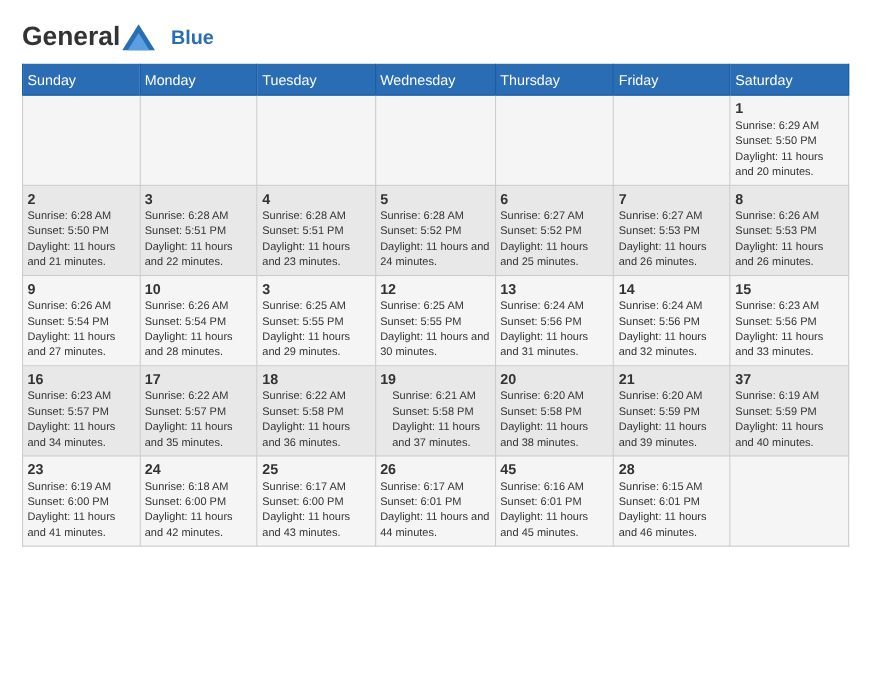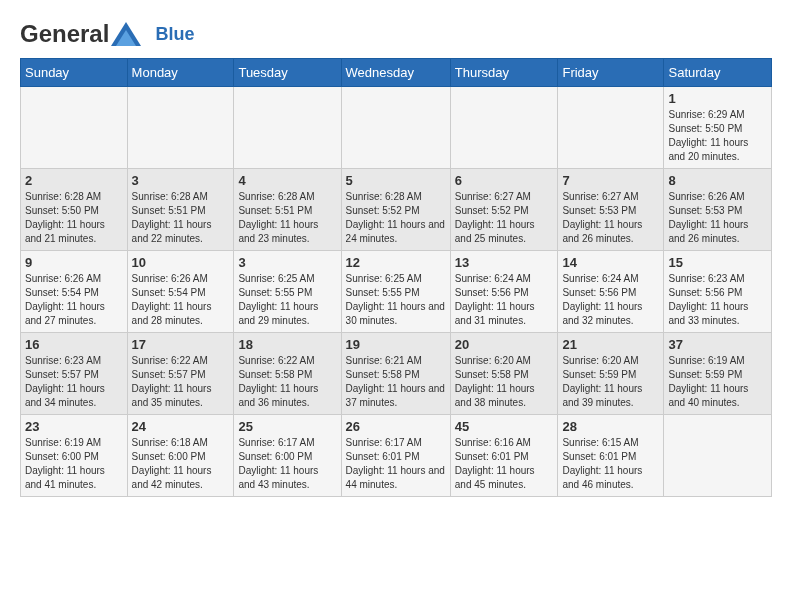--- a/index.html
+++ b/index.html
@@ -236,21 +236,21 @@
 Daylight: 11 hours and 35 minutes.</div>
         </td>
         <td>
           <div class="day-number">18</div>
           <div class="day-info" style="white-space: pre-line;">Sunrise: 6:22 AM
 Sunset: 5:58 PM
 Daylight: 11 hours and 36 minutes.</div>
         </td>
         <td>
           <div class="day-number">19</div>
-          <div class="day-info" style="white-space: pre-line;">Sunrise: 6:21 AM
+          <div class="day-info" style="white-space: pre-line; margin-left: 11px;">Sunrise: 6:21 AM
 Sunset: 5:58 PM
 Daylight: 11 hours and 37 minutes.</div>
         </td>
         <td>
           <div class="day-number">20</div>
           <div class="day-info" style="white-space: pre-line;">Sunrise: 6:20 AM
 Sunset: 5:58 PM
 Daylight: 11 hours and 38 minutes.</div>
         </td>
         <td>

